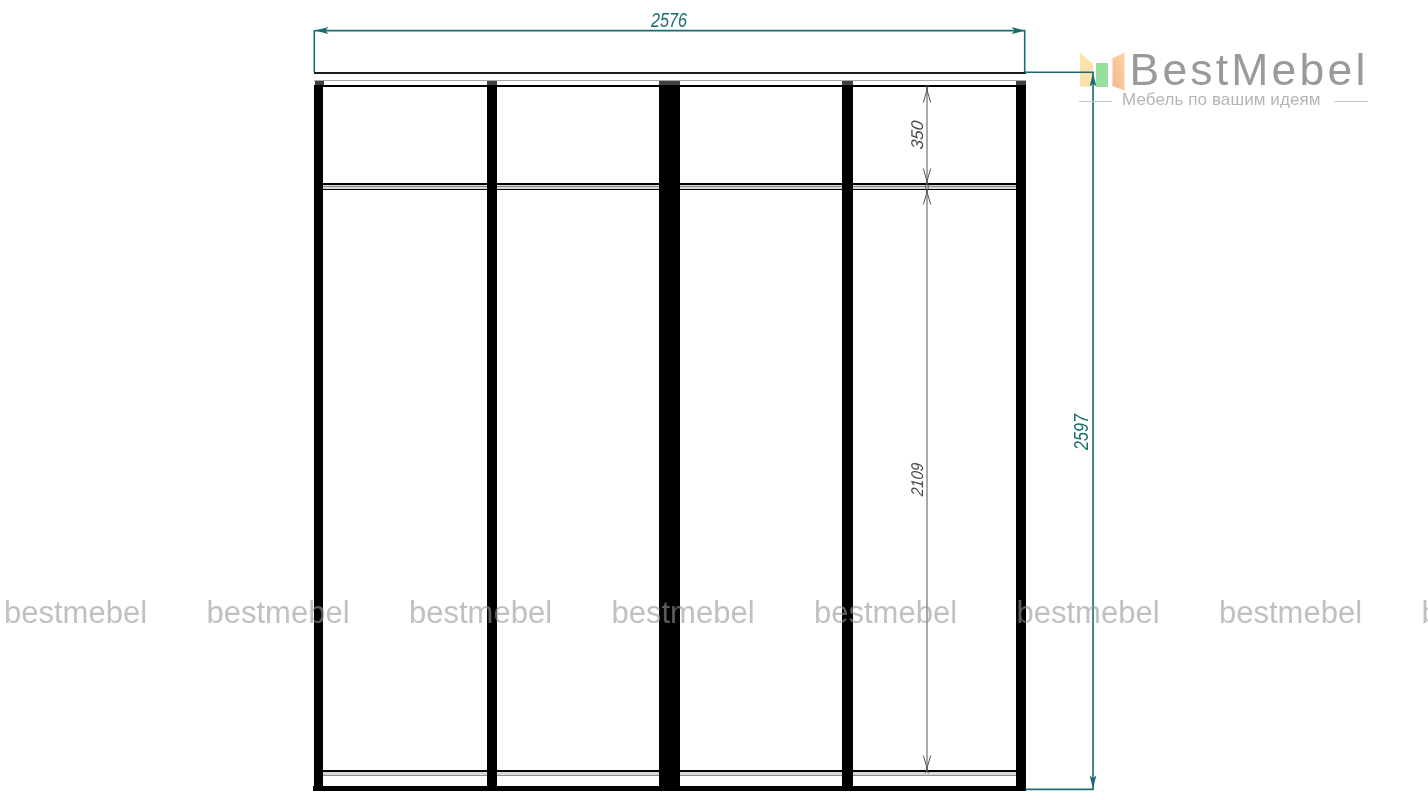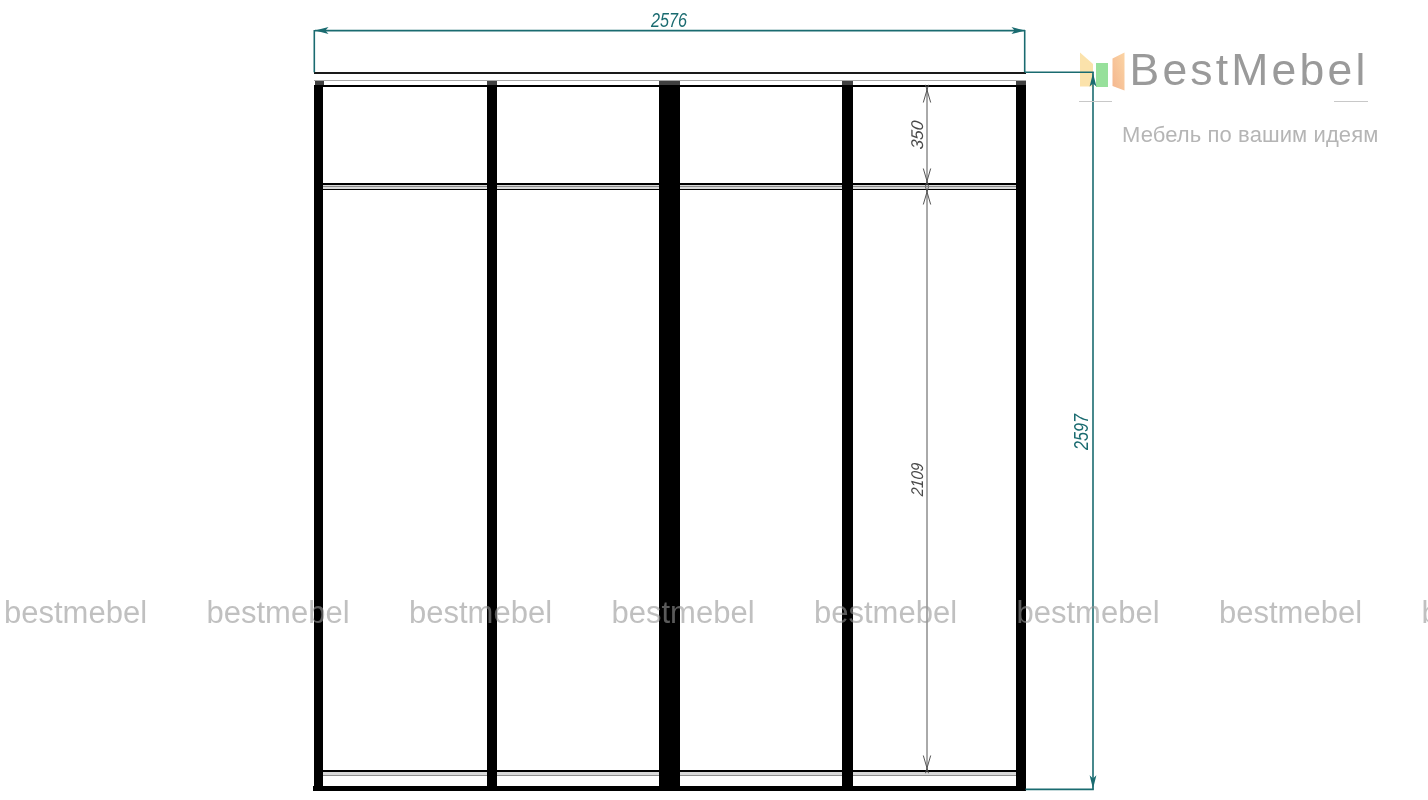--- a/index.html
+++ b/index.html
@@ -105,21 +105,21 @@
       <line x1="930.7" y1="755.5" x2="925.5" y2="773.2"></line>
     </g>
 
     <text x="0" y="0" fill="#4a4a4a" font-size="17" font-style="italic" text-anchor="middle" font-family="Liberation Sans, sans-serif" textLength="33" lengthAdjust="spacingAndGlyphs" transform="translate(923,480) rotate(-90) skewX(-6)">2109</text>
   </svg>
 
   <div class="abs" style="left:1129.5px;top:44.5px;width:300px;height:50px;color:#9a9a9a;font-size:44.5px;letter-spacing:3.2px;white-space:nowrap;">BestMebel</div>
 
   <div class="abs" style="left:1079px;top:101.3px;width:33px;height:1.2px;background:#c8c8c8;"></div>
 
-  <div class="abs" style="left:1122px;top:90.3px;color:#b5b5b5;font-size:22px;letter-spacing:0.1px;white-space:nowrap;margin-top:32px;">Мебель по вашим идеям</div>
+  <div class="abs" style="left:1122px;top:90.3px;color:#b5b5b5;font-size:17px;letter-spacing:0.1px;white-space:nowrap;">Мебель по вашим идеям</div>
 
   <div class="abs" style="left:1334px;top:101.3px;width:34px;height:1.2px;background:#c8c8c8;"></div>
 
   <div class="abs" style="left:0;top:594.5px;width:1428px;height:40px;white-space:nowrap;color:rgba(150,150,150,0.60);font-size:31px;letter-spacing:0px;">
     <span class="abs" style="left:4px;">bestmebel</span>
     <span class="abs" style="left:206.5px;">bestmebel</span>
     <span class="abs" style="left:409px;">bestmebel</span>
     <span class="abs" style="left:611.5px;">bestmebel</span>
     <span class="abs" style="left:814px;">bestmebel</span>
     <span class="abs" style="left:1016.5px;">bestmebel</span>

